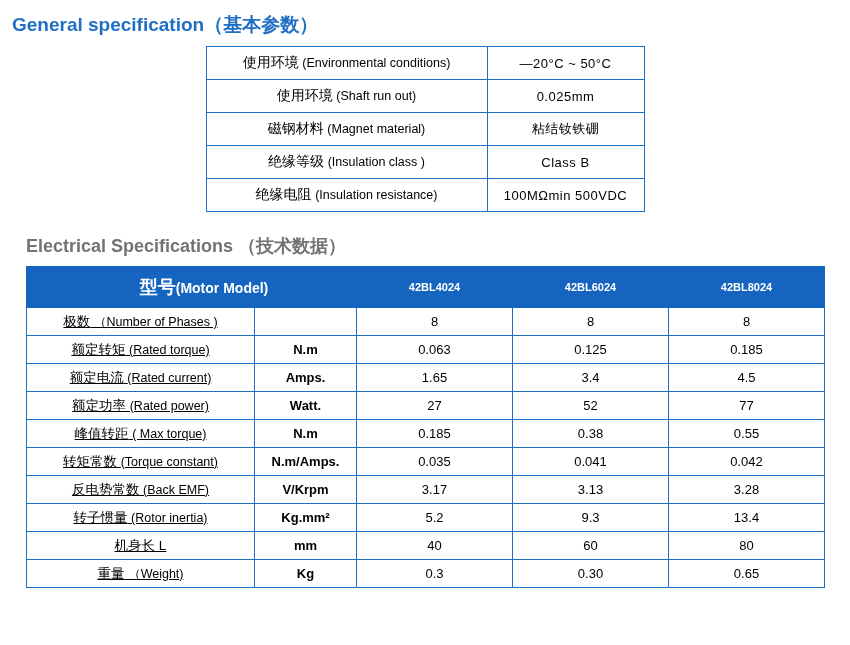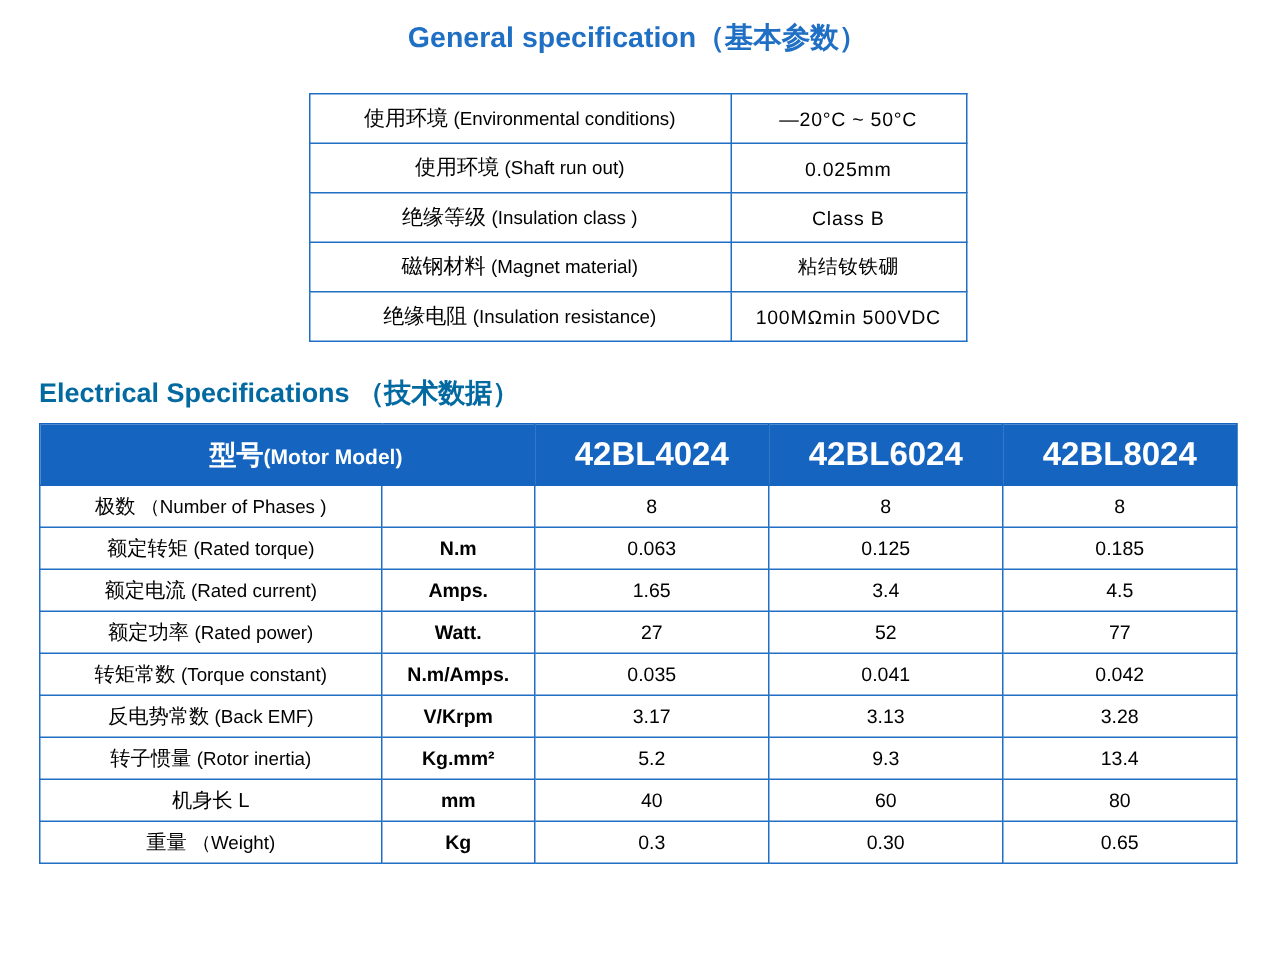--- a/index.html
+++ b/index.html
@@ -11,35 +11,36 @@
     height: 645px;
     background: #ffffff;
     font-family: "Liberation Sans", sans-serif;
     color: #000000;
     position: relative;
     overflow: hidden;
   }
 
   
   .gen-title {
-    text-align: center;
+    text-align: left;
     color: #1f6fc4;
     font-size: 19px;
     font-weight: bold;
     margin-top: 12px;
     letter-spacing: 0px;
+    margin-left: 12px;
   }
   .gen-title .cn {
     color: #1f6fc4;
   }
 
   .gen-table-wrap {
     display: flex;
     justify-content: center;
-    margin-top: 24px;
+    margin-top: 8px;
   }
   table.gen {
     border-collapse: collapse;
     width: 420px;
     table-layout: fixed;
   }
   table.gen td {
     border: 1px solid #1f6fc4;
     height: 28px;
     font-size: 13px;
@@ -52,21 +53,21 @@
   }
   table.gen td.value {
     width: 148px;
     letter-spacing: 0.5px;
   }
   .lbl-cn { font-size: 14px; }
   .lbl-en { font-size: 12.5px; }
 
   
   .elec-title {
-    color: #0369a1;
+    color: #737373;
     font-size: 18px;
     font-weight: bold;
     margin: 22px 0 8px 26px;
   }
 
   .elec-wrap {
     margin: 0 26px;
   }
   table.elec {
     border-collapse: collapse;
@@ -89,32 +90,33 @@
     border: 1px solid #1565c0;
   }
   table.elec thead th.model-head {
     font-size: 18px;
     padding-left: 28px;
   }
   table.elec thead th.model-head .sub {
     font-size: 14px;
   }
   table.elec thead th.col-model {
-    font-size: 22px;
+    font-size: 11px;
   }
   col.c0 { width: 228px; }
   col.c1 { width: 102px; }
   col.c2 { width: 156px; }
   col.c3 { width: 156px; }
   col.c4 { width: 156px; }
 
   td.rowname {
     text-align: left;
     padding-left: 8px;
     font-size: 13px;
+    text-decoration: underline;
   }
   td.rowname .rn-cn { font-size: 13.5px; }
   td.rowname .rn-en { font-size: 12.5px; }
   td.unit {
     font-weight: bold;
     font-size: 12.5px;
   }
 </style>
 </head>
 <body>
@@ -135,31 +137,31 @@
       </tr>
       <tr>
         <td class="label">
           <span class="lbl-cn">使用环境</span>
           <span class="lbl-en">(Shaft run out)</span>
         </td>
         <td class="value">0.025mm</td>
       </tr>
       <tr>
         <td class="label">
+          <span class="lbl-cn">磁钢材料</span>
+          <span class="lbl-en">(Magnet material)</span>
+        </td>
+        <td class="value">粘结钕铁硼</td>
+      </tr>
+      <tr>
+        <td class="label">
           <span class="lbl-cn">绝缘等级</span>
           <span class="lbl-en">(Insulation class )</span>
         </td>
         <td class="value">Class B</td>
-      </tr>
-      <tr>
-        <td class="label">
-          <span class="lbl-cn">磁钢材料</span>
-          <span class="lbl-en">(Magnet material)</span>
-        </td>
-        <td class="value">粘结钕铁硼</td>
       </tr>
       <tr>
         <td class="label">
           <span class="lbl-cn">绝缘电阻</span>
           <span class="lbl-en">(Insulation resistance)</span>
         </td>
         <td class="value">100MΩmin  500VDC</td>
       </tr>
     </tbody>
   </table>
@@ -230,20 +232,30 @@
         <td class="rowname">
           <span class="rn-cn">额定功率</span>
           <span class="rn-en">(Rated power)</span>
         </td>
         <td class="unit">Watt.</td>
         <td>27</td>
         <td>52</td>
         <td>77</td>
       </tr>
 
+      <tr>
+        <td class="rowname">
+          <span class="rn-cn">峰值转距</span>
+          <span class="rn-en">( Max torque)</span>
+        </td>
+        <td class="unit">N.m</td>
+        <td>0.185</td>
+        <td>0.38</td>
+        <td>0.55</td>
+      </tr>
 
       <tr>
         <td class="rowname">
           <span class="rn-cn">转矩常数</span>
           <span class="rn-en">(Torque constant)</span>
         </td>
         <td class="unit">N.m/Amps.</td>
         <td>0.035</td>
         <td>0.041</td>
         <td>0.042</td>

